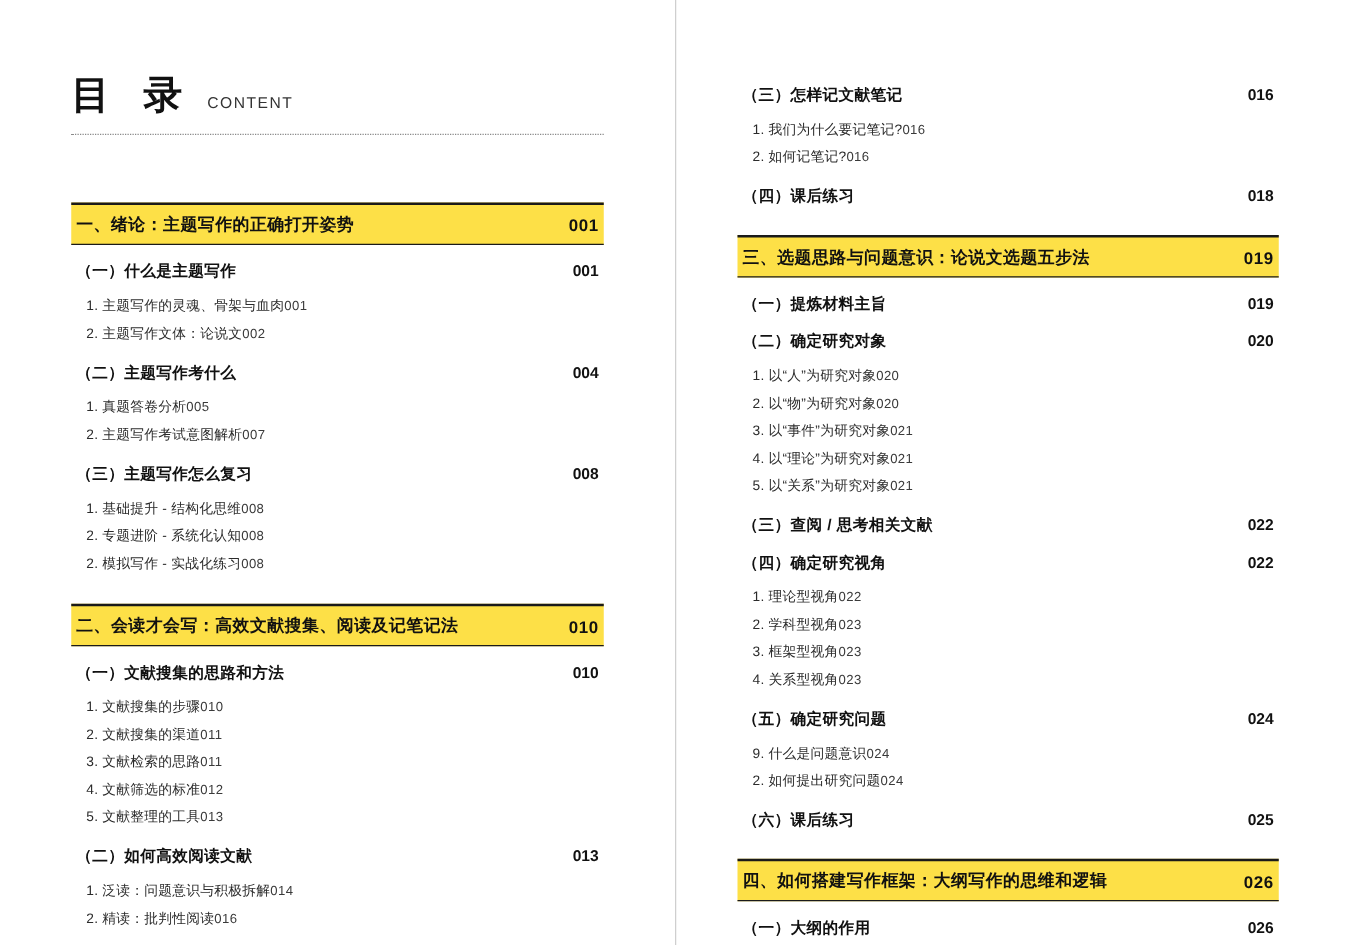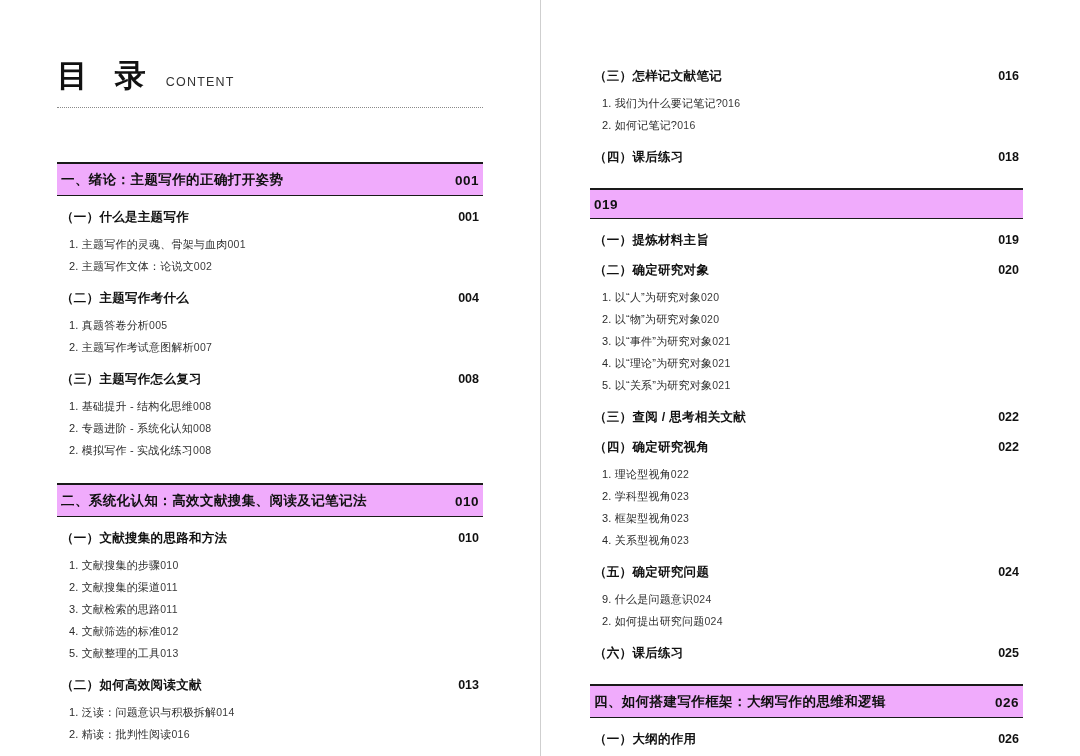--- a/index.html
+++ b/index.html
@@ -71,21 +71,21 @@
   
   .chapter {
     display: flex;
     align-items: center;
     justify-content: space-between;
     border-top: 2px solid #1a1a1a;
     border-bottom: 1px solid #1a1a1a;
     padding: 7px 4px 6px 4px;
     margin-top: 22px;
     margin-bottom: 13px;
-    background: #f0abfc;
+    background: #fde047;
   }
   .chapter.first { margin-top: 0; }
   .chapter-title {
     font-size: 13.5px;
     font-weight: bold;
     letter-spacing: 0.4px;
     color: #111;
   }
   .chapter-page {
     font-size: 13.5px;
@@ -183,21 +183,21 @@
         </div>
         <div class="sub">
           <span class="sub-title">2. 专题进阶 - 系统化认知</span>
           <span class="sub-page">008</span>
         </div>
         <div class="sub">
           <span class="sub-title">2. 模拟写作 - 实战化练习</span>
           <span class="sub-page">008</span>
         </div>
         <div class="chapter">
-          <span class="chapter-title">二、系统化认知：高效文献搜集、阅读及记笔记法</span>
+          <span class="chapter-title">二、会读才会写：高效文献搜集、阅读及记笔记法</span>
           <span class="chapter-page">010</span>
         </div>
         <div class="section">
           <span class="section-title">（一）文献搜集的思路和方法</span>
           <span class="section-page">010</span>
         </div>
         <div class="sub">
           <span class="sub-title">1. 文献搜集的步骤</span>
           <span class="sub-page">010</span>
         </div>
@@ -244,20 +244,21 @@
         </div>
         <div class="sub">
           <span class="sub-title">2. 如何记笔记?</span>
           <span class="sub-page">016</span>
         </div>
         <div class="section">
           <span class="section-title">（四）课后练习</span>
           <span class="section-page">018</span>
         </div>
         <div class="chapter">
+          <span class="chapter-title">三、选题思路与问题意识：论说文选题五步法</span>
           <span class="chapter-page">019</span>
         </div>
         <div class="section">
           <span class="section-title">（一）提炼材料主旨</span>
           <span class="section-page">019</span>
         </div>
         <div class="section">
           <span class="section-title">（二）确定研究对象</span>
           <span class="section-page">020</span>
         </div>

